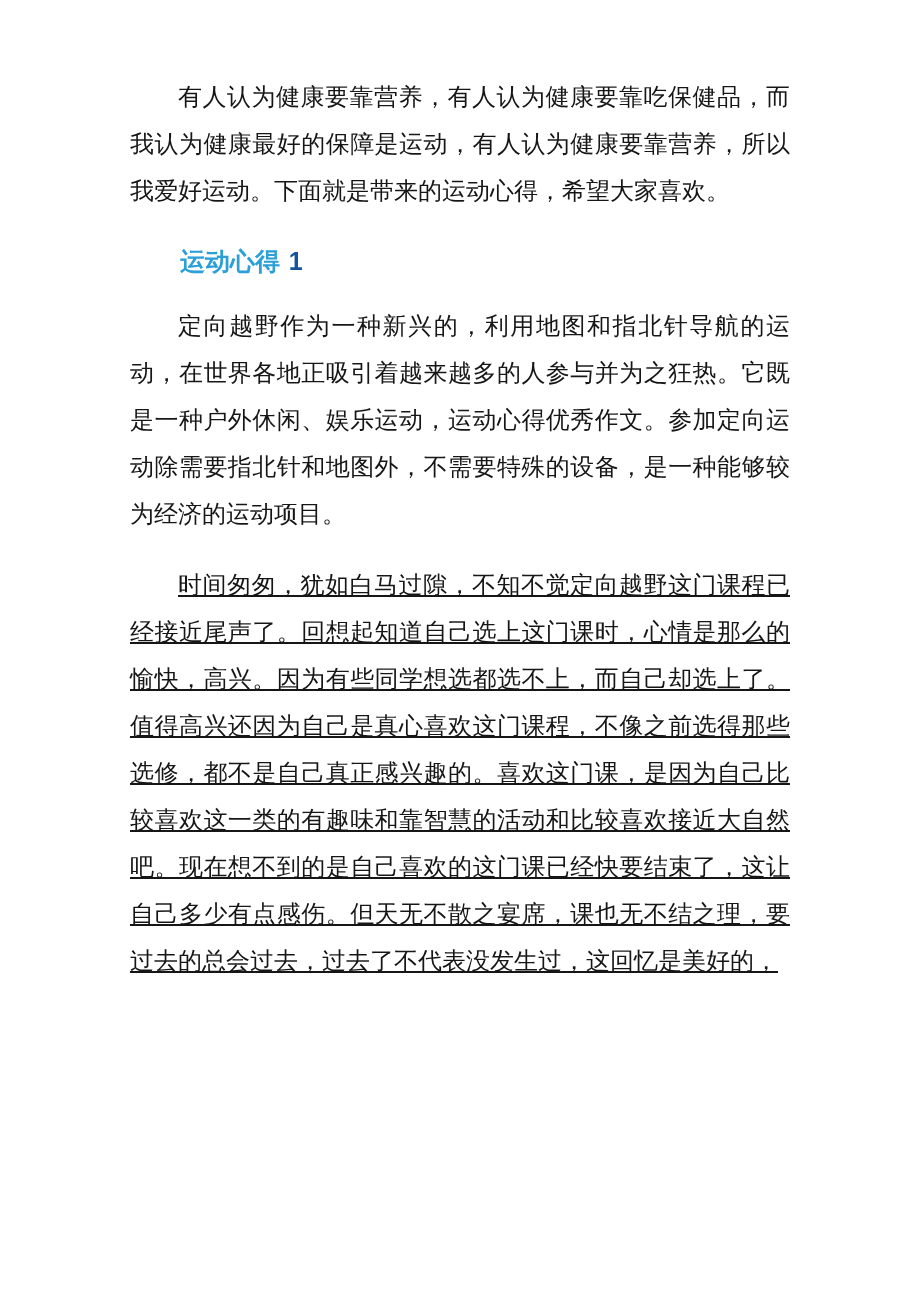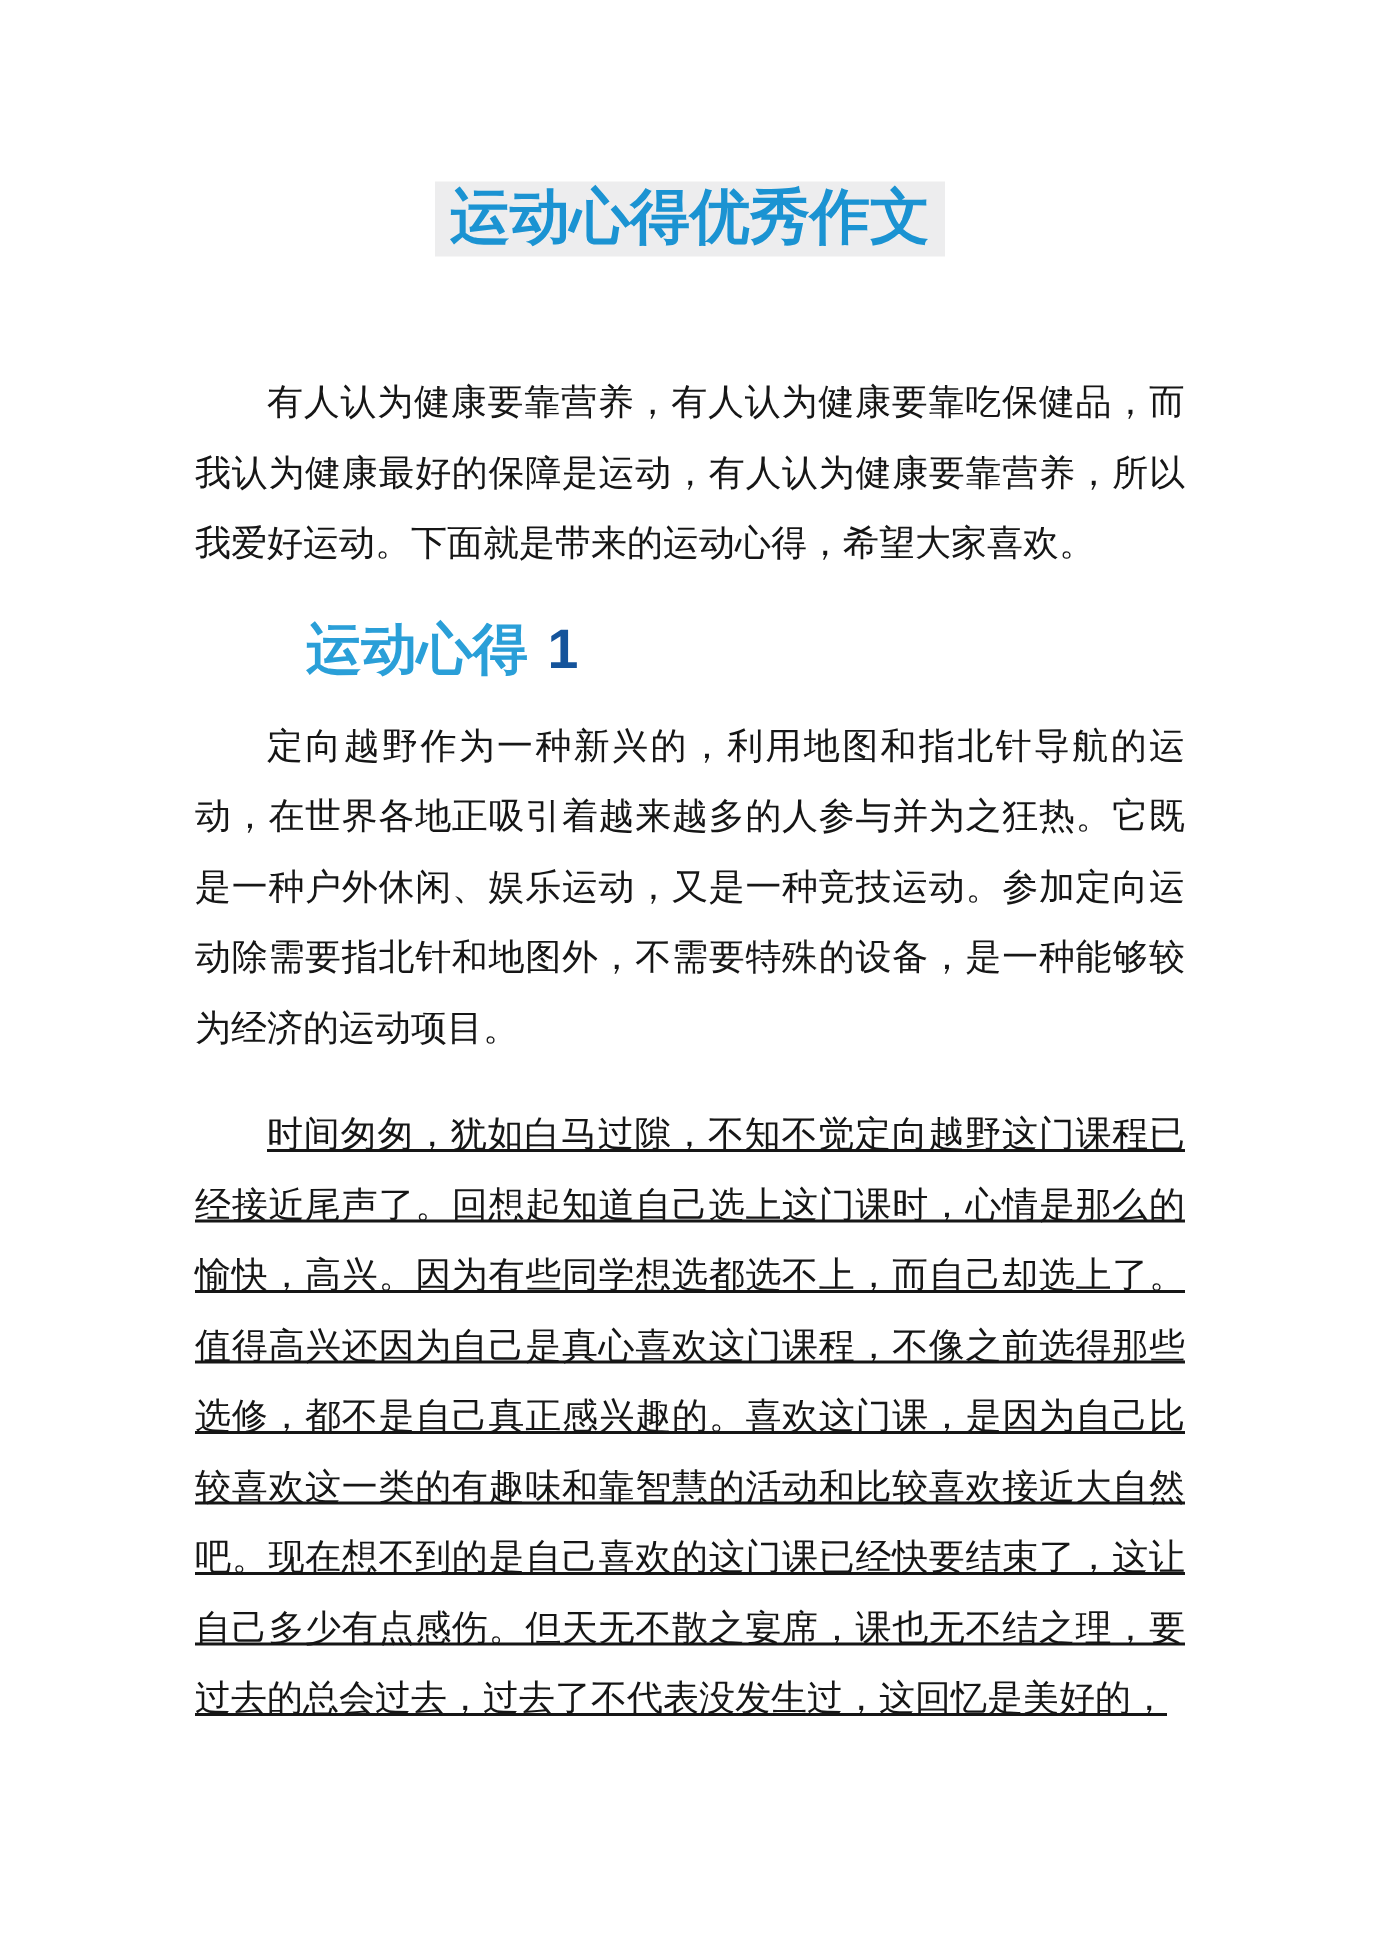--- a/index.html
+++ b/index.html
@@ -40,40 +40,39 @@
     line-height: 47px;
     color: var(--body_text, #161616);
     text-align: justify;
     text-indent: 2em;
   }
   p.para-intro { margin-top: 74px; }
   .section-heading {
     margin: 26px 0 0 0;
     padding-left: 2em;
     font-family: "Liberation Sans", "DejaVu Sans", sans-serif;
-    font-size: 37px;
+    font-size: 25px;
     font-weight: bold;
     line-height: 40px;
     color: var(--heading_blue, #2a9fd8);
   }
   .section-heading .num {
     margin-left: 0.35em;
     color: var(--heading_number_blue, #15549b);
   }
   p.para-2 { margin-top: 22px; }
   p.para-3 { margin-top: 24px; text-decoration: underline; }
 </style>
 </head>
 <body>
 
 <div class="page">
 
-  <h1 class="doc-title"><span class="hl">运动心得优秀作文</span></h1>
 
   <p class="body-para para-intro">有人认为健康要靠营养，有人认为健康要靠吃保健品，而我认为健康最好的保障是运动，有人认为健康要靠营养，所以我爱好运动。下面就是带来的运动心得，希望大家喜欢。</p>
 
   <h2 class="section-heading"><span>运动心得</span><span class="num">1</span></h2>
 
-  <p class="body-para para-2">定向越野作为一种新兴的，利用地图和指北针导航的运动，在世界各地正吸引着越来越多的人参与并为之狂热。它既是一种户外休闲、娱乐运动，又是一种竞技运动。参加定向运动除需要指北针和地图外，不需要特殊的设备，是一种能够较为经济的运动项目。</p>
+  <p class="body-para para-2">定向越野作为一种新兴的，利用地图和指北针导航的运动，在世界各地正吸引着越来越多的人参与并为之狂热。它既是一种户外休闲、娱乐运动，运动心得优秀作文。参加定向运动除需要指北针和地图外，不需要特殊的设备，是一种能够较为经济的运动项目。</p>
 
   <p class="body-para para-3">时间匆匆，犹如白马过隙，不知不觉定向越野这门课程已经接近尾声了。回想起知道自己选上这门课时，心情是那么的愉快，高兴。因为有些同学想选都选不上，而自己却选上了。值得高兴还因为自己是真心喜欢这门课程，不像之前选得那些选修，都不是自己真正感兴趣的。喜欢这门课，是因为自己比较喜欢这一类的有趣味和靠智慧的活动和比较喜欢接近大自然吧。现在想不到的是自己喜欢的这门课已经快要结束了，这让自己多少有点感伤。但天无不散之宴席，课也无不结之理，要过去的总会过去，过去了不代表没发生过，这回忆是美好的，</p>
 
 </div>
 
 </body></html>

